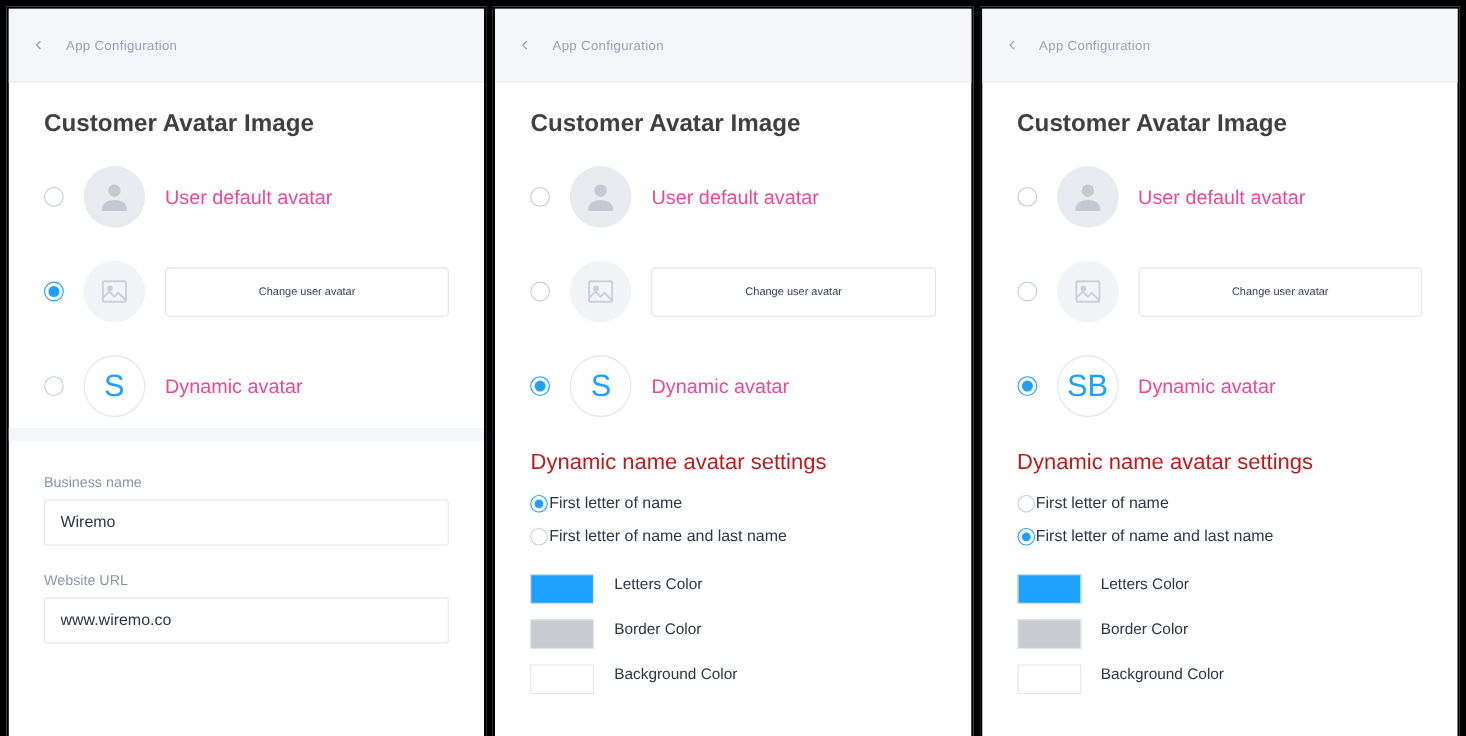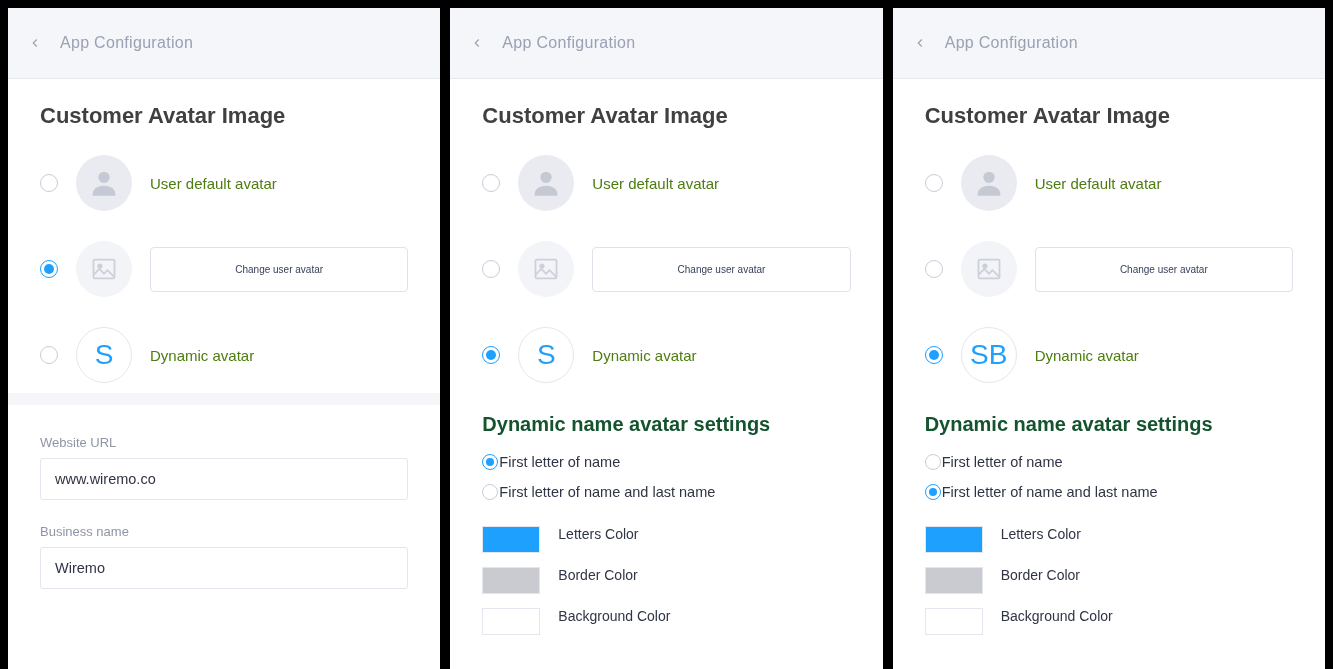--- a/index.html
+++ b/index.html
@@ -1,38 +1,38 @@
 <!DOCTYPE html>
 <html><head>
   <meta charset="utf-8">
   <style>
     *{box-sizing:border-box;margin:0;padding:0}
     html,body{font-family:"Segoe UI",Arial,sans-serif;background:#000}
     .row{display:flex;gap:6px;padding:6px;background:#000}
     .panel{flex:1;background:#fff;border:2px solid #000;display:flex;flex-direction:column;min-height:657px}
     .hdr{background:#f5f6fa;border-bottom:1px solid #e6e8ef;padding:26px 20px;display:flex;align-items:center;gap:18px}
     .back-chev{width:14px;height:14px;color:#9aa1b3}
-    .hdr-title{color:#9aa1b3;font-size:16px;letter-spacing:.3px}
+    .hdr-title{color:#9aa1b3;font-size:12px;letter-spacing:.3px}
     .content{padding:24px 32px 34px 32px;flex:1}
     h2{color:#404040;font-size:22px;font-weight:600;margin-bottom:26px}
-    h3{color:#14532d;font-size:20px;font-weight:700;margin:26px 0 18px}
+    h3{color:#b91c1c;font-size:20px;font-weight:400;margin:26px 0 18px}
     .opt{display:flex;align-items:center;gap:18px;margin-bottom:30px}
     .radio{width:18px;height:18px;border:1.5px solid #c9cdd8;border-radius:50%;display:flex;align-items:center;justify-content:center;flex-shrink:0;cursor:pointer}
     .radio.sel{border-color:#1ea0ff}
     .radio.sel::after{content:"";width:10px;height:10px;background:#1ea0ff;border-radius:50%}
     .radio.sm{width:16px;height:16px}
     .radio.sm.sel::after{width:8px;height:8px}
     .circle{width:56px;height:56px;border-radius:50%;display:flex;align-items:center;justify-content:center;flex-shrink:0}
     .c-grey{background:#e9ebf0}
     .c-grey2{background:#f3f4f8}
     .c-white{background:#fff;border:1px solid #e3e6ee}
     .person{color:#c5c9d4}
     .img-icon{color:#ccd0da}
     .letter-txt{font-size:28px;color:#1ea0ff;font-weight:400}
-    .opt-label{color:#4d7c0f;font-size:15px}
+    .opt-label{color:#ec4899;font-size:18px}
     .change-btn{flex:1;border:1px solid #dfe2eb;background:#fff;color:#37415d;font-size:10px;padding:16px 0;border-radius:4px;text-align:center;cursor:pointer}
     .sub-opt{display:flex;align-items:center;gap:1px;margin-bottom:14px}
     .sub-label{font-size:14.5px;color:#2f3544}
     .swatch-row{display:flex;gap:18px;margin-bottom:14px}
     .swatch{width:58px;height:27px;border:1px solid #e3e6ee;cursor:pointer}
     .swatch-label{font-size:14px;color:#2f3544}
     .sep{height:12px;background:#f5f6fa;margin:10px -32px 0 -32px}
     .widget-sec{padding-top:30px}
     .field{margin-bottom:24px}
     .field-label{font-size:13px;color:#8f95a6;margin-bottom:8px;display:block}
@@ -81,26 +81,26 @@
         <div class="circle c-white">
           <span class="letter-txt">S</span>
         </div>
         <span class="opt-label">Dynamic avatar</span>
       </div>
 
       <div class="sep"></div>
 
       <div class="widget-sec">
         <div class="field">
+          <span class="field-label">Business name</span>
+          <input class="field-input" value="Wiremo" style="">
+        </div>
+        <div class="field">
           <span class="field-label">Website URL</span>
           <input class="field-input" value="www.wiremo.co" style="">
-        </div>
-        <div class="field">
-          <span class="field-label">Business name</span>
-          <input class="field-input" value="Wiremo" style="">
         </div>
       </div>
     </div>
   </div>
 
   <div class="panel">
     <div class="hdr">
       <svg class="back-chev" viewBox="0 0 24 24" fill="none" stroke="currentColor" stroke-width="2">
           <polyline points="15 18 9 12 15 6"></polyline>
         </svg>

